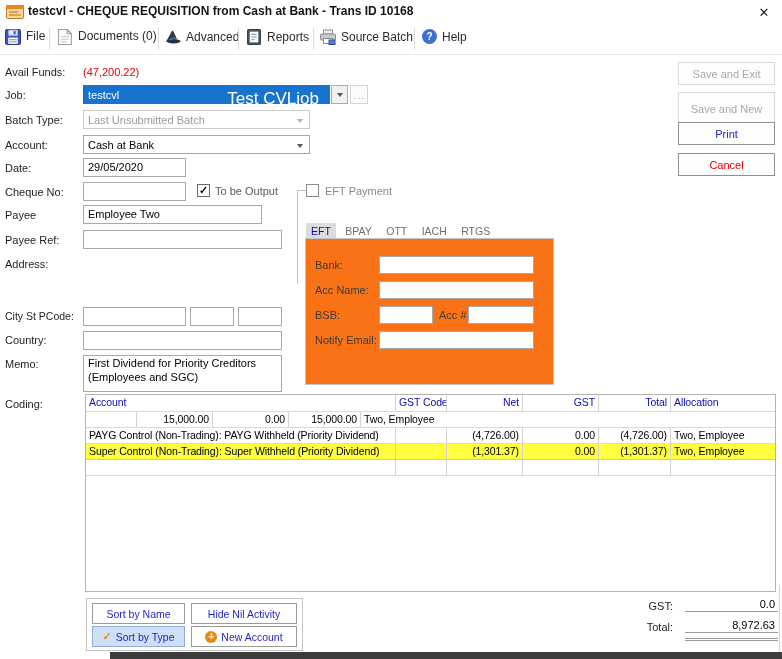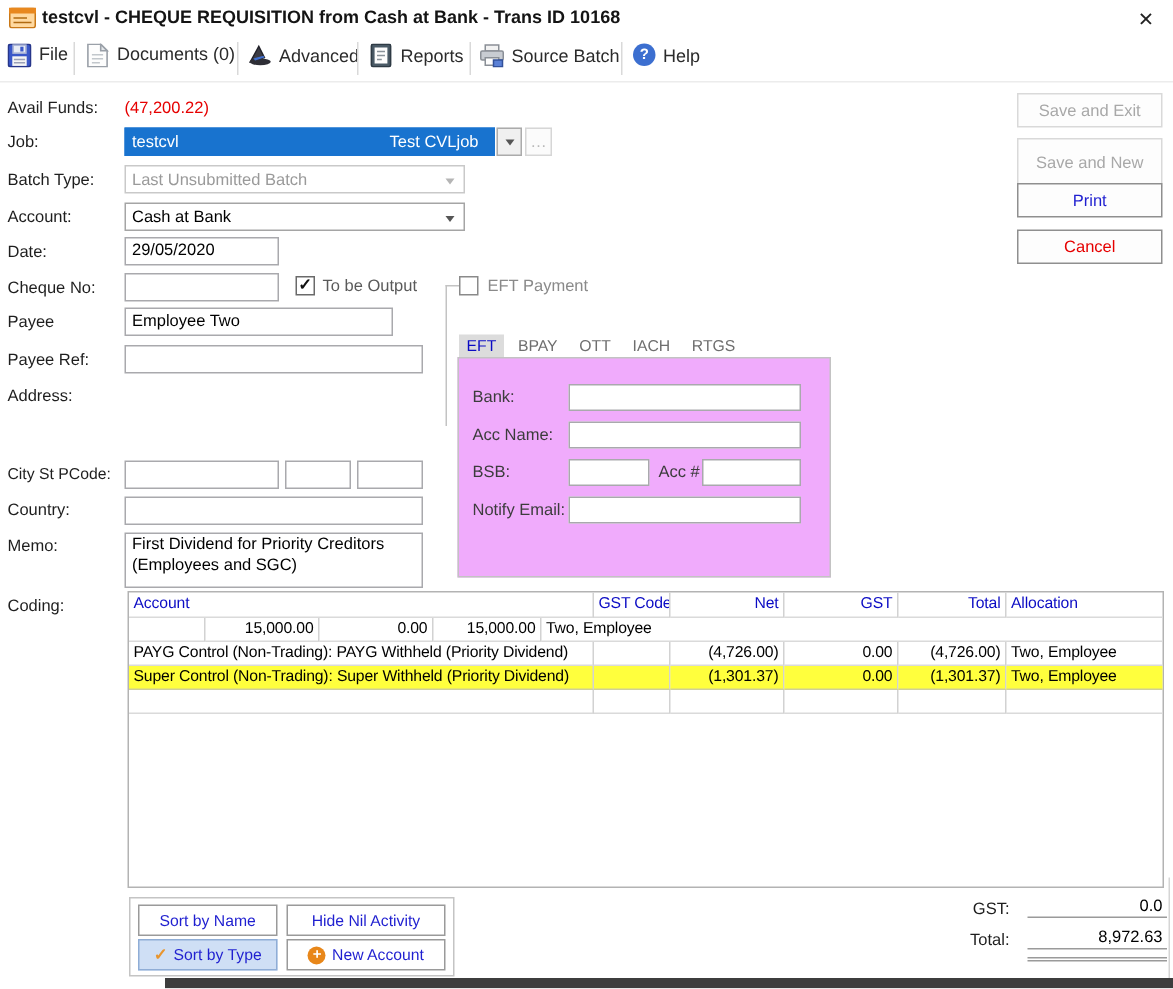--- a/index.html
+++ b/index.html
@@ -131,21 +131,21 @@
   <div class="lbl abs" style="left:5px;top:258px;">Address:</div>
   <div class="lbl abs" style="left:5px;top:310px;font-size:10.5px;">City St PCode:</div>
   <div class="lbl abs" style="left:5px;top:334px;">Country:</div>
   <div class="lbl abs" style="left:5px;top:358px;">Memo:</div>
   <div class="lbl abs" style="left:5px;top:398px;">Coding:</div>
 
   <div class="abs" style="left:83px;top:66px;font-size:11px;color:#e60000;">(47,200.22)</div>
 
   <div class="abs" style="left:83px;top:85px;width:247px;height:19px;background:#1873cf;border:1px solid #1873cf;">
     <span class="abs" style="left:4px;top:3px;font-size:11px;color:#fff;">testcvl</span>
-    <span class="abs" style="right:10px;top:3px;font-size:11px;color:#fff;">Test CVLjob</span>
+    <span class="abs" style="right:10px;top:3px;font-size:17px;color:#fff;">Test CVLjob</span>
   </div>
   <div class="abs" style="left:331px;top:85px;width:17px;height:19px;background:#f0f0f0;border:1px solid #ababab;display:flex;align-items:center;justify-content:center;">
     <span class="tri"></span>
   </div>
   <div class="abs" style="left:350px;top:85px;width:18px;height:19px;background:#fbfbfb;border:1px solid #d6d6d6;display:flex;align-items:center;justify-content:center;font-size:11px;color:#b9b9b9;">…</div>
 
   <div class="abs" style="left:83px;top:110px;width:227px;height:19px;background:#fff;border:1px solid #c9c9c9;">
     <span class="abs" style="left:4px;top:3px;font-size:11px;color:#9a9a9a;">Last Unsubmitted Batch</span>
     <span class="tri dis abs" style="right:6px;top:8px;"></span>
   </div>
@@ -180,21 +180,21 @@
   </div>
 
   <div class="abs" style="left:306px;top:221px;white-space:nowrap;">
     <span class="tab active">EFT</span>
     <span class="tab">BPAY</span>
     <span class="tab">OTT</span>
     <span class="tab">IACH</span>
     <span class="tab">RTGS</span>
   </div>
 
-  <div class="abs" style="left:305px;top:238px;width:249px;height:147px;border:1px solid #c3c3c3;background:#f0abfc;">
+  <div class="abs" style="left:305px;top:238px;width:249px;height:147px;border:1px solid #c3c3c3;background:#f97316;">
     <div class="eftlbl abs" style="left:9px;top:20px;">Bank:</div>
     <div class="field abs" style="left:73px;top:17px;width:155px;height:18px;"></div>
     <div class="eftlbl abs" style="left:9px;top:45px;">Acc Name:</div>
     <div class="field abs" style="left:73px;top:42px;width:155px;height:18px;"></div>
     <div class="eftlbl abs" style="left:9px;top:70px;">BSB:</div>
     <div class="field abs" style="left:73px;top:67px;width:54px;height:18px;"></div>
     <div class="eftlbl abs" style="left:133px;top:70px;">Acc #</div>
     <div class="field abs" style="left:162px;top:67px;width:66px;height:18px;"></div>
     <div class="eftlbl abs" style="left:9px;top:95px;">Notify Email:</div>
     <div class="field abs" style="left:73px;top:92px;width:155px;height:18px;"></div>

